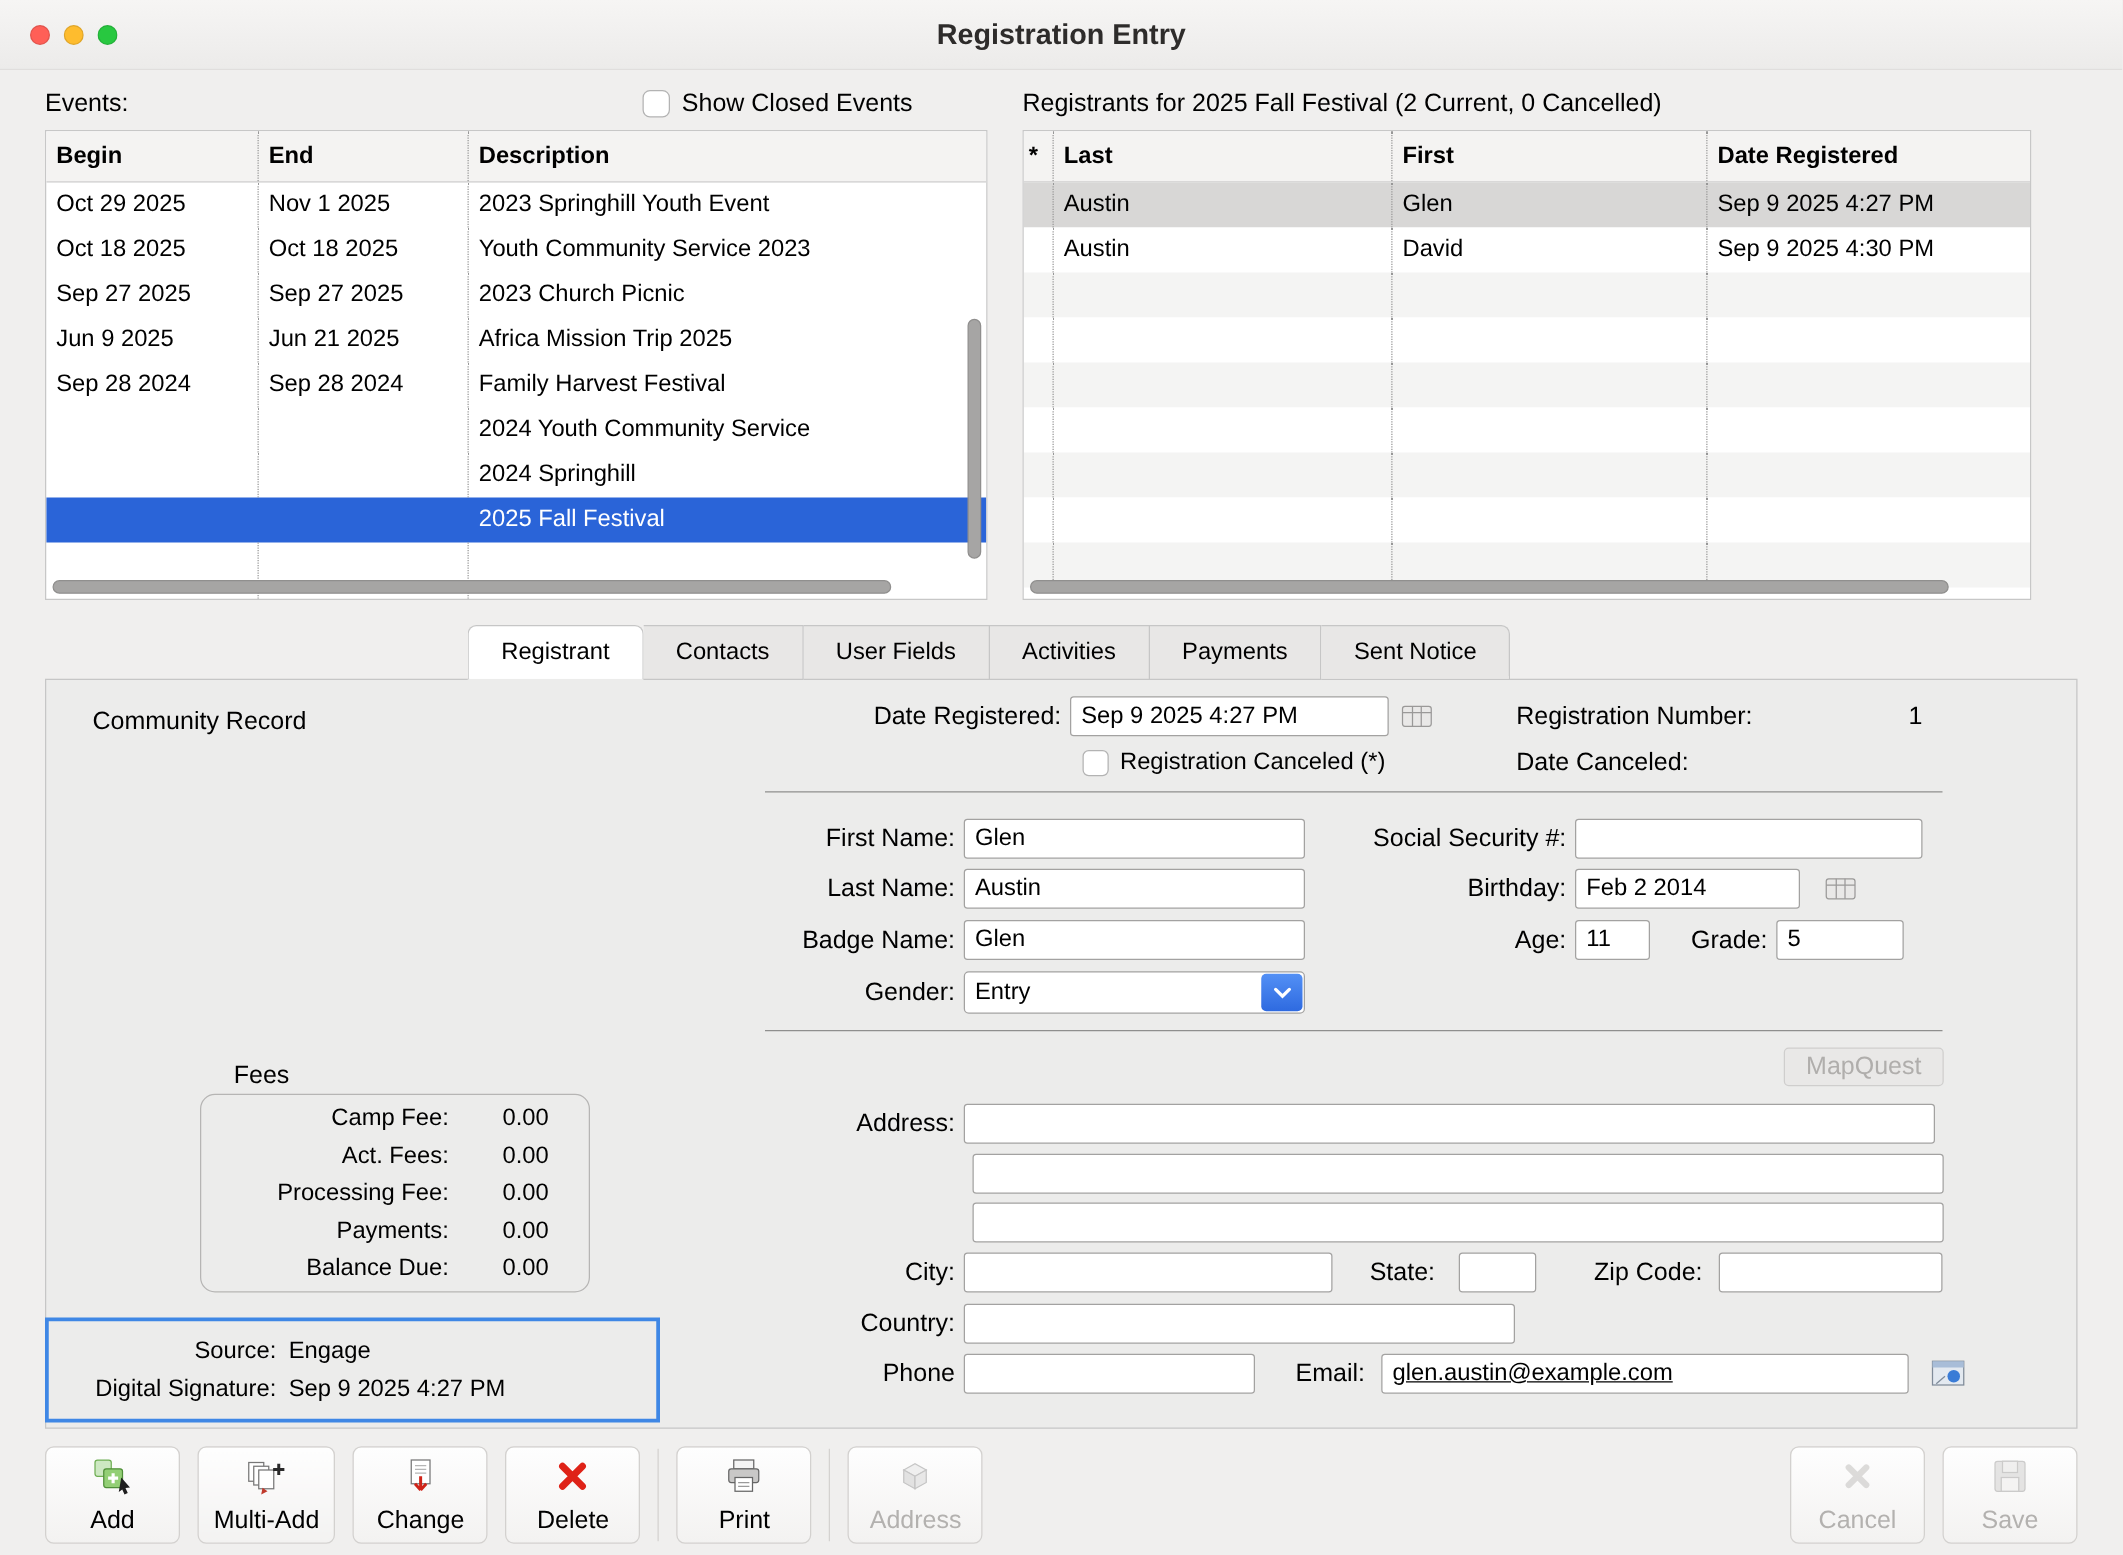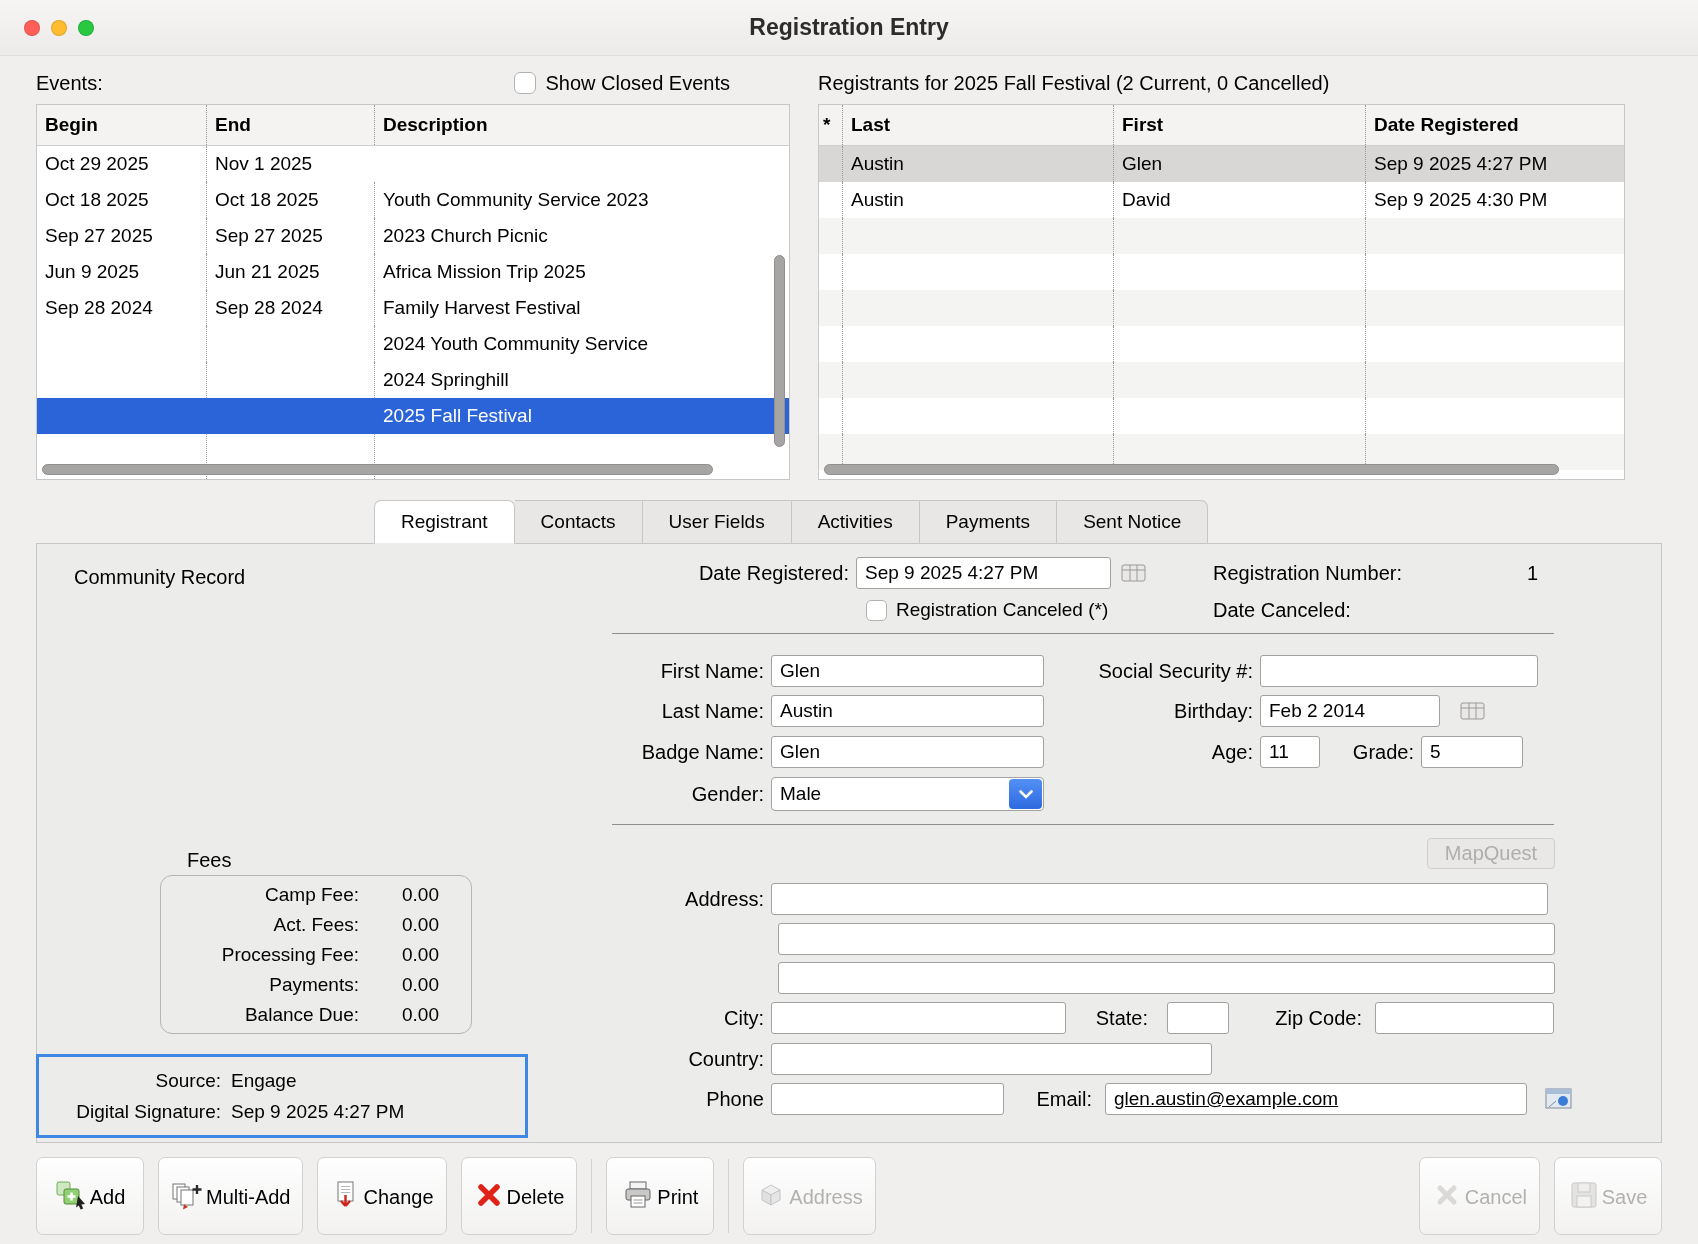--- a/index.html
+++ b/index.html
@@ -117,21 +117,21 @@
   .mapquest {
     position: absolute; left: 841px; top: 0; width: 128px; height: 31px;
     display: flex; align-items: center; justify-content: center;
     background: #e9e8e7; border: 1px solid #cfcecd; border-radius: 4px; color: #b0aeac; font-size: 20px;
   }
 
   
   .toolbar { display: flex; align-items: stretch; margin: 14px 36px 0; height: 78px; gap: 14px; }
   .tbtn {
     min-width: 108px; padding: 4px 12px 2px;
-    display: flex; flex-direction: row; align-items: center; justify-content: center; gap: 3px;
+    display: flex; flex-direction: column; align-items: center; justify-content: center; gap: 3px;
     background: linear-gradient(#fefefe, #f3f2f1); border: 1px solid #d3d1cf; border-radius: 7px; font-size: 20px;
   }
   .tbtn.disabled { color: #b3b1af; }
   .tbtn.disabled svg { opacity: .55; }
   .tsep { width: 1px; background: #d4d2d0; margin: 2px 0; }
   .tspacer { flex: 1; }
 </style>
 </head>
 <body>
 
@@ -156,20 +156,21 @@
     </div>
     <div class="table events-table">
       <div class="thead">
         <div class="c c1">Begin</div>
         <div class="c c2">End</div>
         <div class="c c3">Description</div>
       </div>
       <div class="trow">
         <div class="c c1">Oct 29 2025</div>
         <div class="c c2">Nov 1 2025</div>
+        <div class="c c3">2023 Springhill Youth Event</div>
       </div>
       <div class="trow">
         <div class="c c1">Oct 18 2025</div>
         <div class="c c2">Oct 18 2025</div>
         <div class="c c3">Youth Community Service 2023</div>
       </div>
       <div class="trow">
         <div class="c c1">Sep 27 2025</div>
         <div class="c c2">Sep 27 2025</div>
         <div class="c c3">2023 Church Picnic</div>
@@ -390,21 +391,21 @@
         <input class="tinput" style="width: 273px;" readonly="" value="Glen">
         <div class="abs-label" style="left:560px;width:107px;text-align:right;">Age:</div>
         <input class="tinput abs" style="left: 674px; width: 60px;" readonly="" value="11">
         <div class="abs-label" style="left:748px;width:80px;text-align:right;">Grade:</div>
         <input class="tinput abs" style="left: 835px; width: 102px;" readonly="" value="5">
       </div>
 
       <div class="frow" style="top:233px;">
         <div class="flabel w185">Gender:</div>
         <div class="combo">
-          <span>Male</span>
+          <span>Entry</span>
           <span class="combo-btn">
             <svg width="16" height="11" viewBox="0 0 16 11">
                 <path d="M2.5 2.5 L8 8 L13.5 2.5" stroke="#fff" stroke-width="2.6" fill="none" stroke-linecap="round"></path>
               </svg>
           </span>
         </div>
       </div>
 
       <div class="fsep" style="top:280px;"></div>
 

